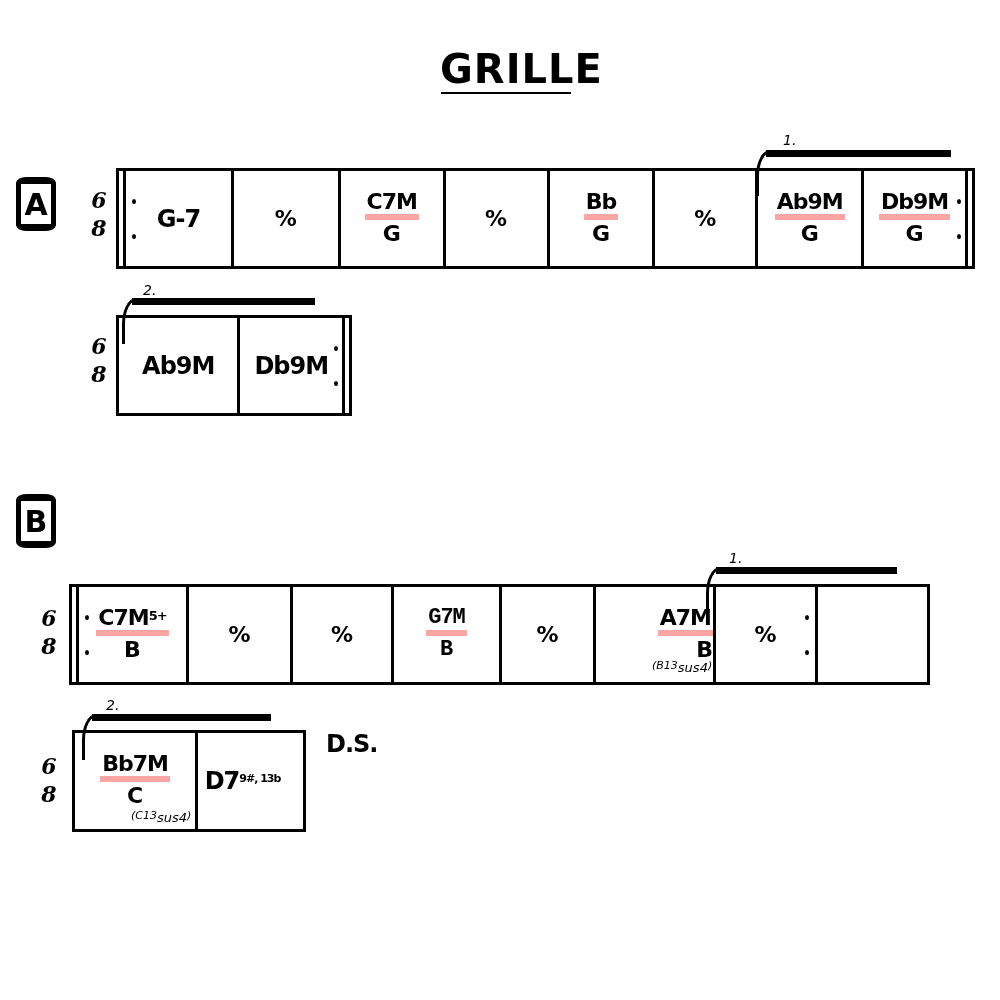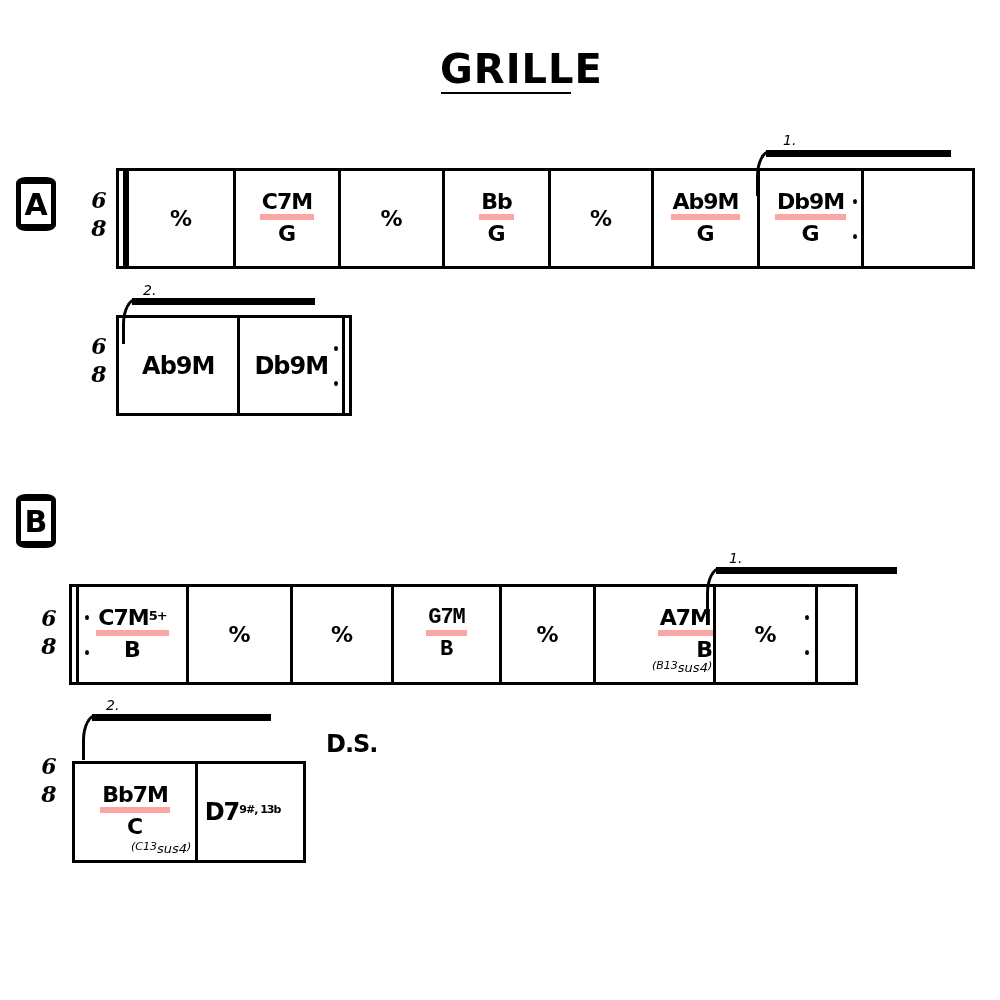--- a/index.html
+++ b/index.html
@@ -47,20 +47,25 @@
   <div>6</div>
   <div>8</div>
 </div>
 
 <div class="abs volta-num" style="left:783px; top:132px;">1.</div>
 <div class="abs volta-hook" style="left:756px; top:150px;"></div>
 <div class="abs volta-bar" style="left:766px; top:150px; width:185px;"></div>
 
 <div class="abs staff" style="left:116px; top:168px; width:859px; height:101px;">
   <div style="width:4px; border-right:3px solid #000;"></div>
+  <div class="bar first" style="width:105px;">
+    <div class="dot" style="left:6px; top:28px;"></div>
+    <div class="dot" style="left:6px; top:63px;"></div>
+    <span class="chord">G-7</span>
+  </div>
   <div class="bar" style="width:107px;">
     <span class="sim">%</span>
   </div>
   <div class="bar" style="width:105px;">
     <span class="frac-top">C7M</span>
     <span class="frac-bot">G</span>
   </div>
   <div class="bar" style="width:104px;">
     <span class="sim">%</span>
   </div>
@@ -109,21 +114,21 @@
 </div>
 <div class="abs timesig" style="left:38px; top:604px;">
   <div>6</div>
   <div>8</div>
 </div>
 
 <div class="abs volta-num" style="left:729px; top:550px;">1.</div>
 <div class="abs volta-hook" style="left:706px; top:567px;"></div>
 <div class="abs volta-bar" style="left:716px; top:567px; width:181px;"></div>
 
-<div class="abs staff" style="left:69px; top:584px; width:789px; height:101px;">
+<div class="abs staff" style="left:69px; top:584px; width:861px; height:101px;">
   <div style="width:4px; border-right:3px solid #000;"></div>
   <div class="bar first" style="width:107px;">
     <div class="dot" style="left:6px; top:28px;"></div>
     <div class="dot" style="left:6px; top:63px;"></div>
     <span class="frac-top"><span>C7M</span><span class="sup">5+</span></span>
     <span class="frac-bot">B</span>
   </div>
   <div class="bar" style="width:104px;">
     <span class="sim">%</span>
   </div>
@@ -151,21 +156,21 @@
 </div>
 
 <div class="abs timesig" style="left:38px; top:752px;">
   <div>6</div>
   <div>8</div>
 </div>
 <div class="abs volta-num" style="left:106px; top:697px;">2.</div>
 <div class="abs volta-hook" style="left:82px; top:714px;"></div>
 <div class="abs volta-bar" style="left:92px; top:714px; width:179px;"></div>
 
-<div class="abs staff" style="left:72px; top:761px; width:234px; height:102px;">
+<div class="abs staff" style="left:72px; top:730px; width:234px; height:102px;">
   <div class="bar first" style="width:120px;">
     <span class="frac-top">Bb7M</span>
     <span class="frac-bot">C</span>
     <span class="small-note" style="left:56px; top:76px;"><span>(C13</span><sub>sus4</sub><span>)</span></span>
   </div>
   <div class="bar" style="width:92px;text-align:center;">
     <span class="chord"><span>D7</span><span class="sup" style="font-size:11px;">9#, 13b</span></span>
   </div>
 </div>
 

